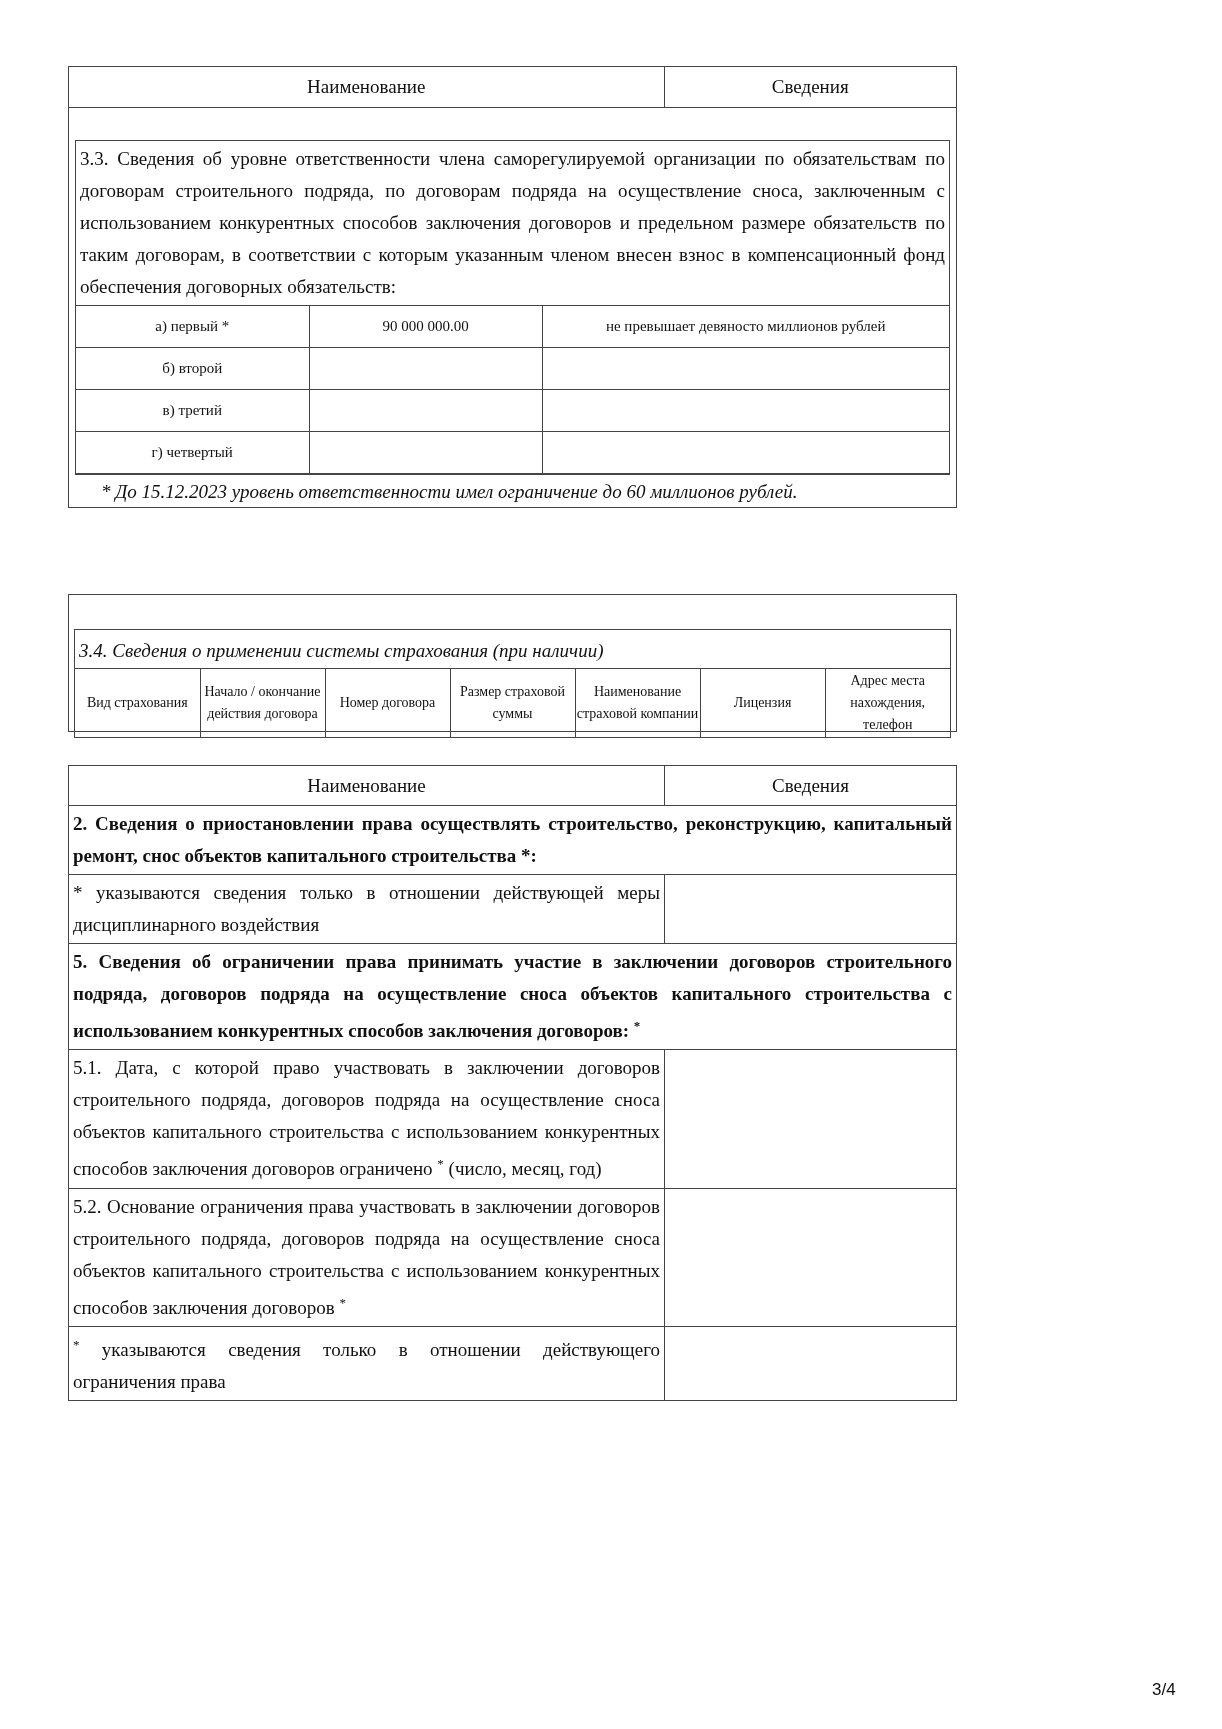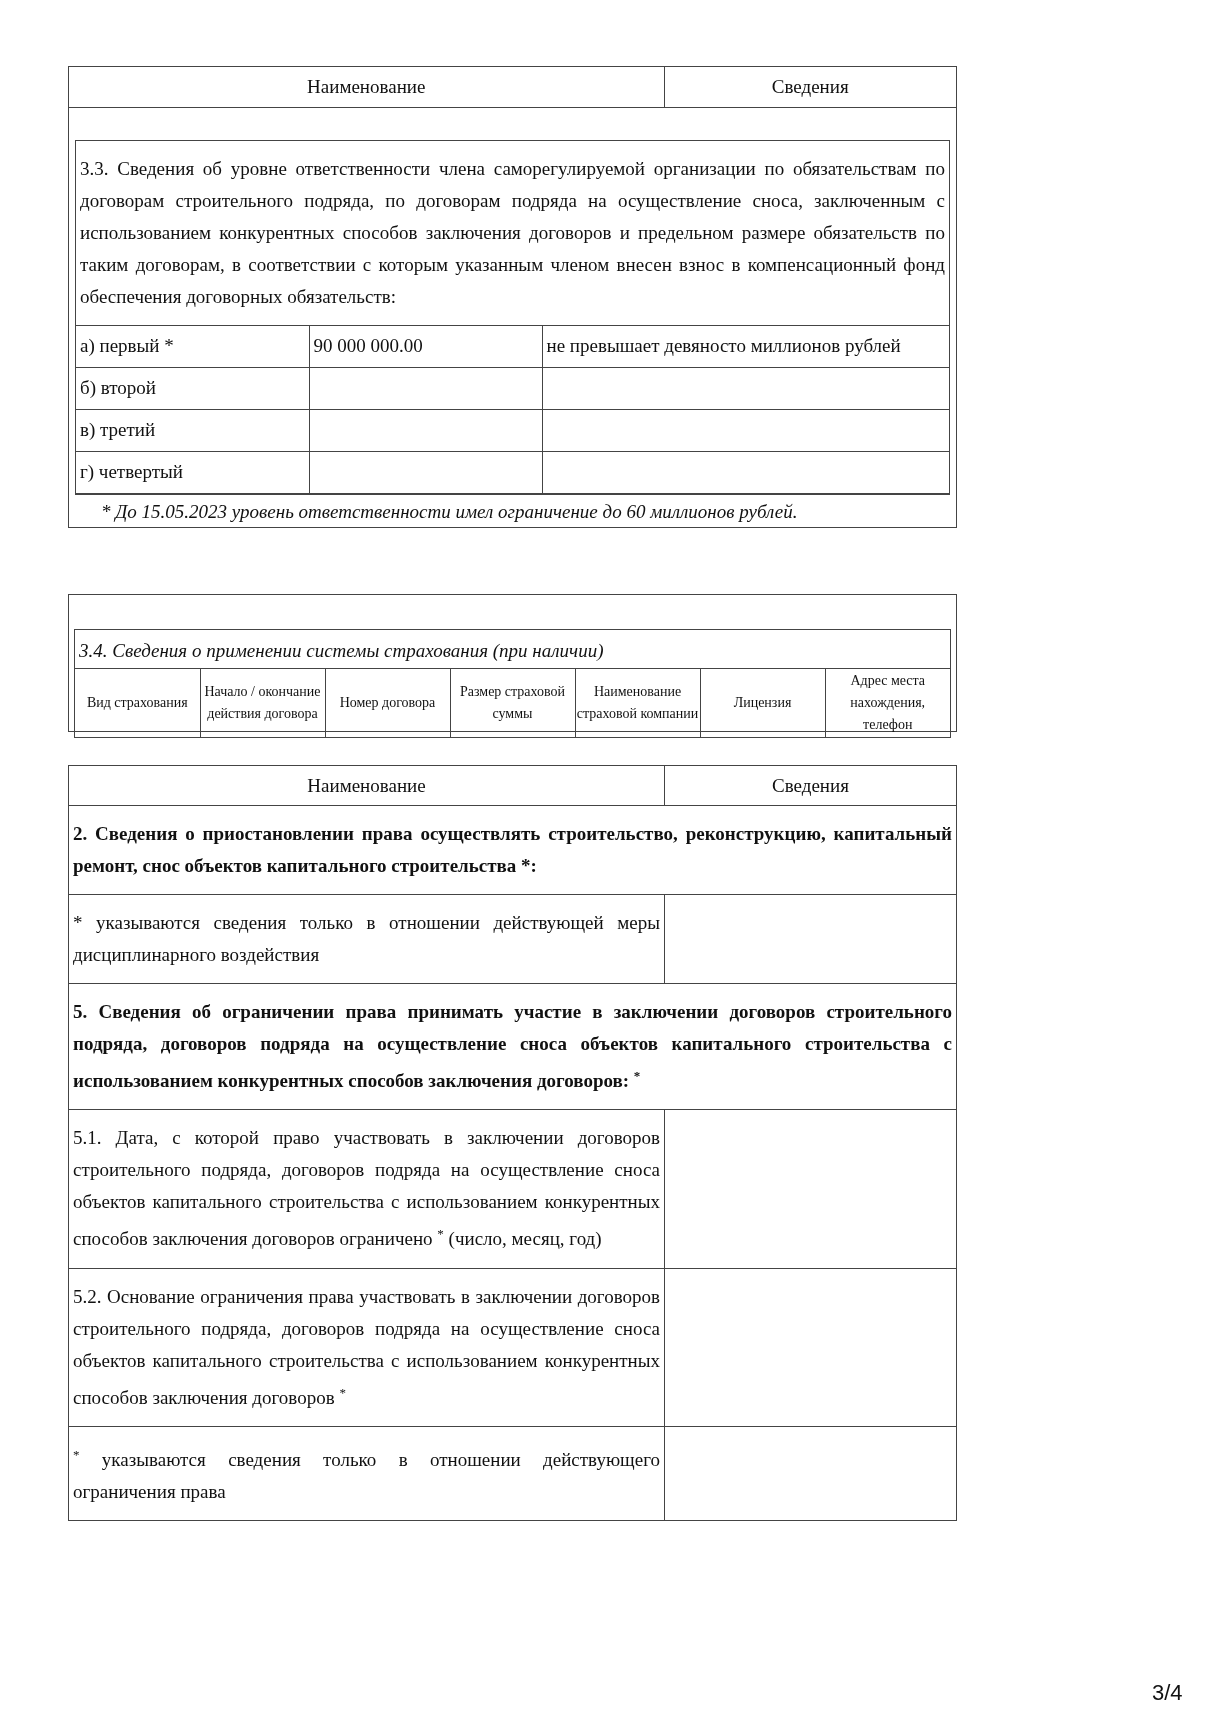--- a/index.html
+++ b/index.html
@@ -1,28 +1,28 @@
 <!DOCTYPE html>
 <html><head>
 <meta charset="utf-8">
 <style>
   html, body { margin: 0; padding: 0; background: #ffffff; }
   body { width: 1222px; height: 1729px; position: relative; font-family: "Liberation Serif", "DejaVu Serif", serif; color: #111; }
   .blk { position: absolute; left: 68px; width: 889px; box-sizing: border-box; border: 1.5px solid #444; }
   table { border-collapse: collapse; width: 100%; table-layout: fixed; }
   td { border: 1.5px solid #444; vertical-align: top; box-sizing: border-box; }
   .hdr td { text-align: center; font-size: 19px; height: 40px; vertical-align: middle; }
-  .txt { font-size: 19px; line-height: 32px; text-align: justify; padding: 12px 4px; font-family: Liberation Serif, serif; }
+  .txt { font-size: 19px; line-height: 32px; text-align: justify; padding: 2px 4px; font-family: Liberation Serif, serif; }
   .inner { margin: 0 6px; }
-  .lvl td { font-size: 19px; height: 42px; vertical-align: middle; padding: 0 4px; }
+  .lvl td { font-size: 15px; height: 42px; vertical-align: middle; padding: 0 4px; text-align: center; }
   .note { font-style: italic; font-size: 19px; padding: 6px 0 4px 32px; }
   .ins td { font-size: 14px; text-align: center; vertical-align: middle; line-height: 22px; height: 54px; }
   .bold { font-weight: bold; }
   sup { font-size: 13px; }
-  .pagenum { position: absolute; left: 1152px; top: 1680px; font-family: "Liberation Sans", sans-serif; font-size: 22px; }
+  .pagenum { position: absolute; left: 1152px; top: 1680px; font-family: "Liberation Sans", sans-serif; font-size: 17px; }
 </style>
 </head>
 <body>
 
 <div class="blk" style="top:66px;">
   <table>
     <colgroup>
         <col style="width:595px">
         <col>
       </colgroup>
@@ -59,21 +59,21 @@
         <td style="border-right:none"></td>
       </tr>
       <tr class="lvl">
         <td style="border-left:none">г) четвертый</td>
         <td></td>
         <td style="border-right:none"></td>
       </tr>
     </tbody>
       </table>
   </div>
-  <div class="note" style="margin-top:-6px;">* До 15.05.2023 уровень ответственности имел ограничение до 60 миллионов рублей.</div>
+  <div class="note" style="margin-top:-6px;">* До 15.12.2023 уровень ответственности имел ограничение до 60 миллионов рублей.</div>
 </div>
 
 <div class="blk" style="top:594px; height:138px;">
   <div style="height:34px;"></div>
   <div class="inner" style="border:1.5px solid #444; margin:0 5px;">
     <div style="font-size:19px; padding:10px 4px 6px 4px;font-style:italic;">3.4. Сведения о применении системы страхования (при наличии)</div>
     <table>
       <tbody>
           <tr class="ins">
         <td style="border-left:none;border-bottom:none"><span>Вид страхования</span></td>

